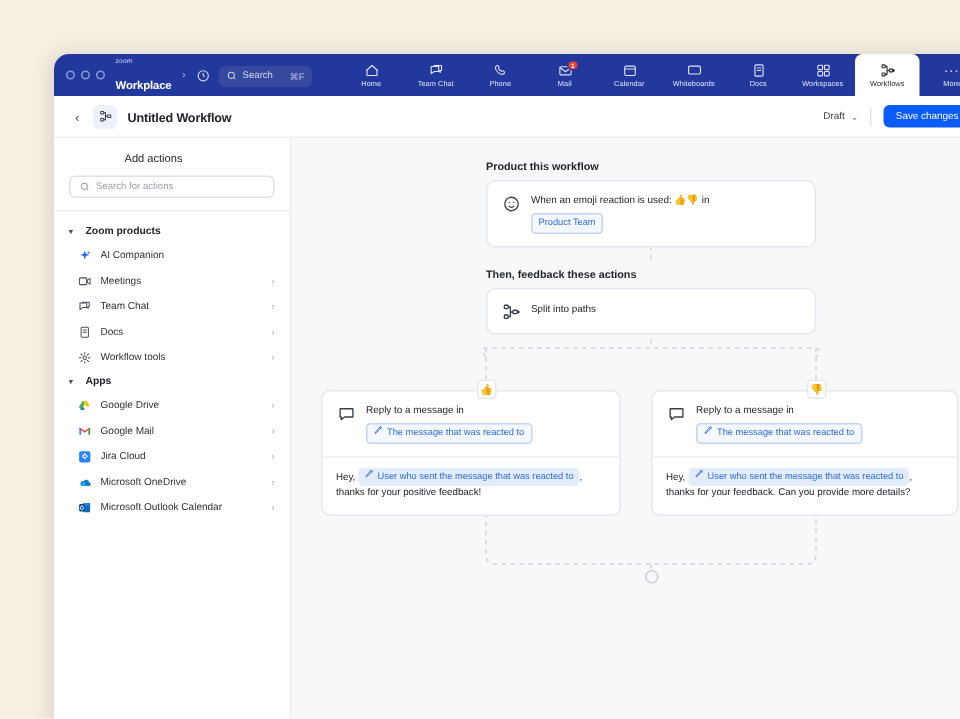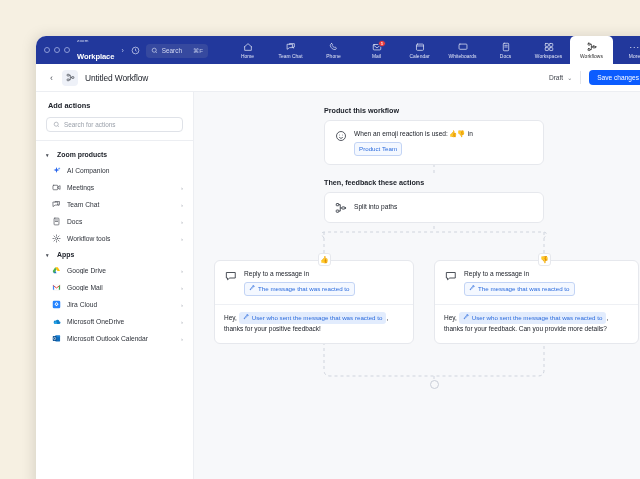--- a/index.html
+++ b/index.html
@@ -90,21 +90,21 @@
     border-bottom: 1px solid #eceef2;
   }
   .back-chev { font-size: 9px; color: #51555e; width: 12px; }
   .wf-badge {
     width: 16px; height: 16px; border-radius: 4px;
     background: #eef1f8;
     display: flex; align-items: center; justify-content: center;
     margin-right: 7px;
   }
   .wf-badge svg { width: 9px; height: 9px; }
-  #wf-title { font-size: 8.4px; font-weight: normal; color: #20242c; letter-spacing: -.1px; text-align: center; }
+  #wf-title { font-size: 8.4px; font-weight: bold; color: #20242c; letter-spacing: -.1px; text-align: center; }
   .hdr-right { margin-left: auto; display: flex; align-items: center; gap: 8px; }
   .draft-sel { display: flex; align-items: center; gap: 4px; font-size: 6.6px; color: #41454d; }
   .draft-sel .dchev { font-size: 6px; color: #70747c; }
   .vdiv { width: 1px; height: 13px; background: #e3e5ea; }
   #save-btn {
     background: #0b5cff; color: #fff;
     font-size: 6.6px;
     border: none; border-radius: 4px;
     padding: 4px 8px;
     white-space: nowrap;
@@ -113,21 +113,21 @@
   
   #body-split { display: flex; height: 399px; }
 
   
   #sidebar {
     width: 158px; flex: none;
     background: #fff;
     border-right: 1px solid #eceef2;
     padding: 9px 0 0 0;
   }
-  .sb-title { font-size: 7.4px; font-weight: bold; color: #20242c; padding: 0 12px 7px; }
+  .sb-title { font-size: 7.4px; font-weight: normal; color: #20242c; padding: 0 12px 7px; margin-left: 35px; }
   .sb-search {
     margin: 0 10px 8px;
     height: 15px;
     border: 1px solid #dfe2e8;
     border-radius: 4px;
     display: flex; align-items: center; gap: 4px;
     padding: 0 6px;
   }
   .sb-search svg { width: 7px; height: 7px; }
   .sb-search .ph { font-size: 6.4px; color: #9aa0aa; }

